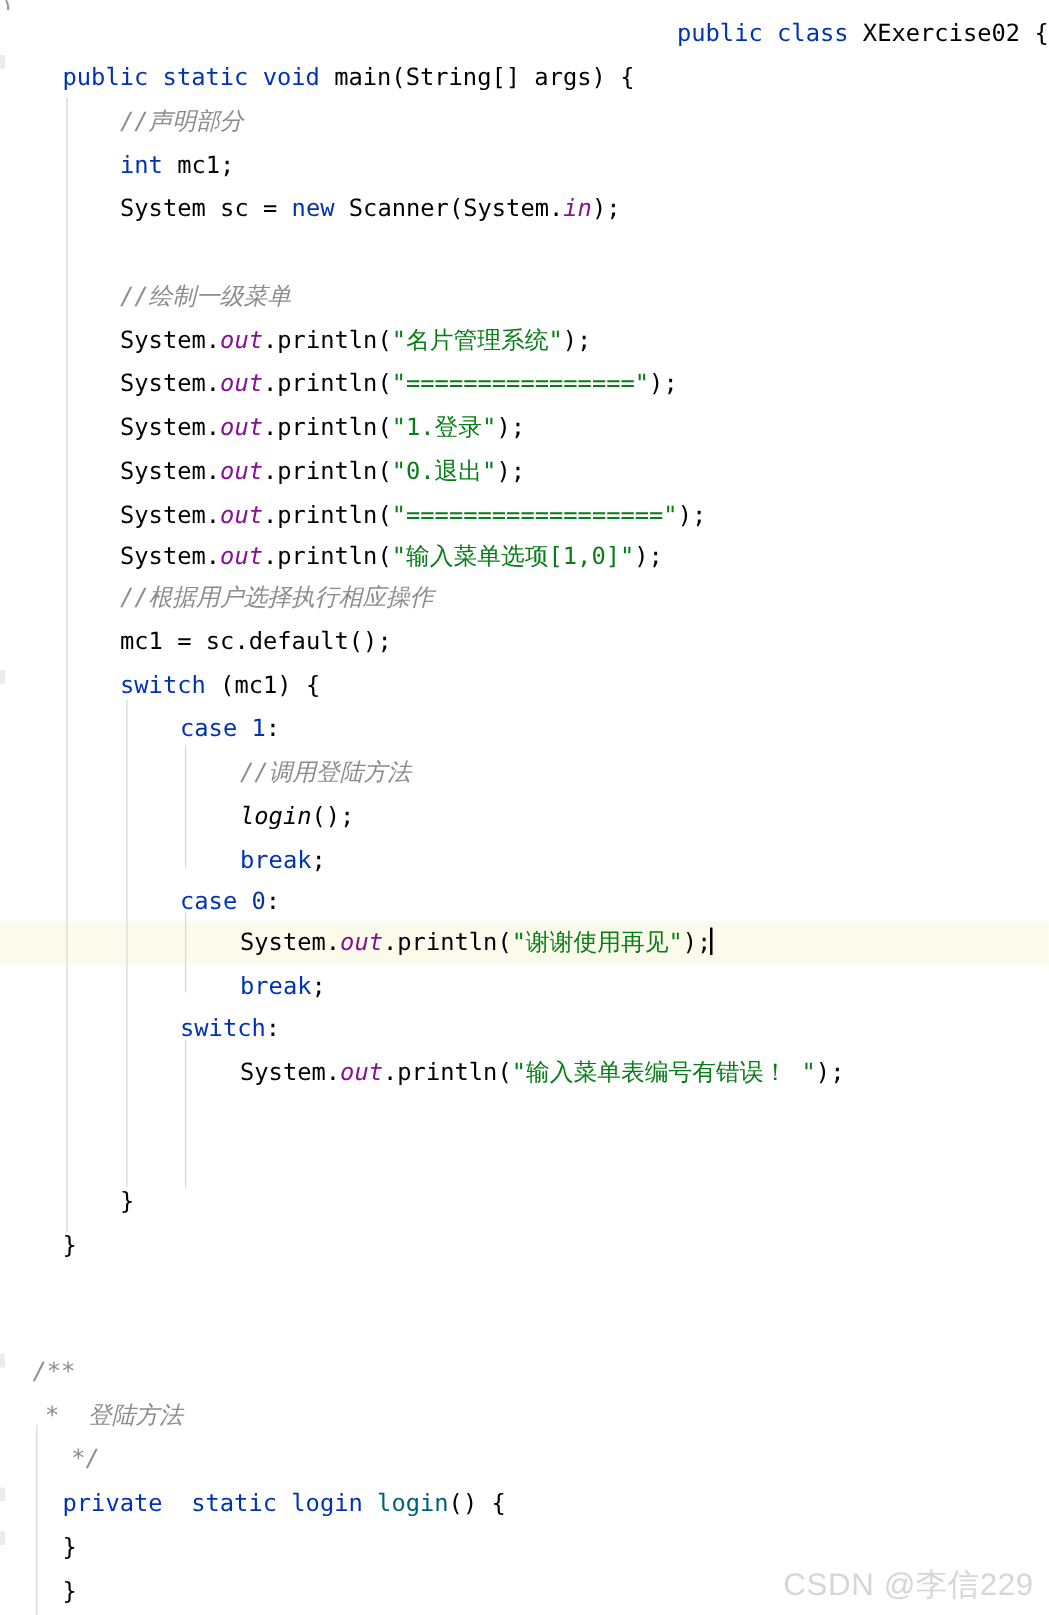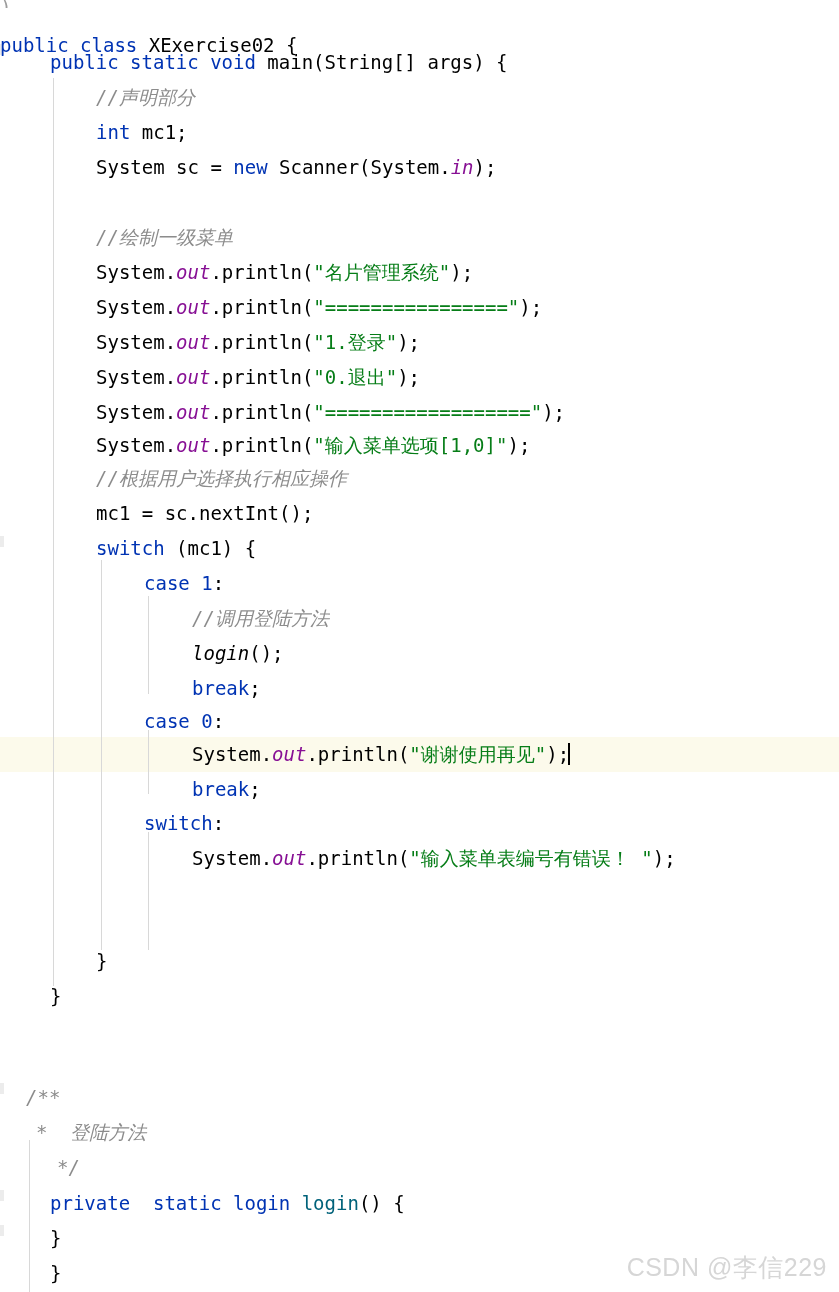--- a/index.html
+++ b/index.html
@@ -123,21 +123,21 @@
   <div class="guide" style="left:148px; top:730px; height:64px;"></div>
   <div class="guide" style="left:148px; top:832px; height:118px;"></div>
   <div class="guide" style="left:29px;  top:1140px; height:152px;"></div>
 
   <div class="gutter-mark" style="top:44px;"></div>
   <div class="gutter-mark" style="top:536px;"></div>
   <div class="gutter-mark" style="top:1083px;"></div>
   <div class="gutter-mark" style="top:1190px;"></div>
   <div class="gutter-mark" style="top:1225px;"></div>
 
-  <div class="line" style="top:28px;  left:0px;"><span class="kw">public class </span><span class="classname">XExercise02 {</span></div>
+  <div class="line" style="top:10px;  left:0px;text-align:right;"><span class="kw">public class </span><span class="classname">XExercise02 {</span></div>
 
   <div class="line" style="top:45px;  left:50px;"><span class="kw">public static void </span><span class="plain">main(String[] args) {</span></div>
 
   <div class="line cmt" style="top:80px;  left:96px;">//声明部分</div>
 
   <div class="line" style="top:115px; left:96px;"><span class="kw">int </span><span class="plain">mc1;</span></div>
 
   <div class="line" style="top:150px; left:96px;"><span class="plain">System sc = </span><span class="kw">new </span><span class="plain">Scanner(System.</span><span class="field">in</span><span class="plain">);</span></div>
 
   <div class="line cmt" style="top:220px; left:96px;">//绘制一级菜单</div>
@@ -149,21 +149,21 @@
   <div class="line" style="top:325px; left:96px;"><span class="plain">System.</span><span class="field">out</span><span class="plain">.println(</span><span class="str">"1.登录"</span><span class="plain">);</span></div>
 
   <div class="line" style="top:360px; left:96px;"><span class="plain">System.</span><span class="field">out</span><span class="plain">.println(</span><span class="str">"0.退出"</span><span class="plain">);</span></div>
 
   <div class="line" style="top:395px; left:96px;"><span class="plain">System.</span><span class="field">out</span><span class="plain">.println(</span><span class="str">"=================="</span><span class="plain">);</span></div>
 
   <div class="line" style="top:428px; left:96px;"><span class="plain">System.</span><span class="field">out</span><span class="plain">.println(</span><span class="str">"输入菜单选项[1,0]"</span><span class="plain">);</span></div>
 
   <div class="line cmt" style="top:461px; left:96px;">//根据用户选择执行相应操作</div>
 
-  <div class="line" style="top:496px; left:96px;"><span class="plain">mc1 = sc.nextInt();</span></div>
+  <div class="line" style="top:496px; left:96px;"><span class="plain">mc1 = sc.default();</span></div>
 
   <div class="line" style="top:531px; left:96px;"><span class="kw">switch </span><span class="plain">(mc1) {</span></div>
 
   <div class="line" style="top:566px; left:144px;"><span class="kw">case </span><span class="num">1</span><span class="plain">:</span></div>
 
   <div class="line cmt" style="top:601px; left:192px;">//调用登陆方法</div>
 
   <div class="line" style="top:636px; left:192px;"><span class="mcall">login</span><span class="plain">();</span></div>
 
   <div class="line" style="top:671px; left:192px;"><span class="kw">break</span><span class="plain">;</span></div>

